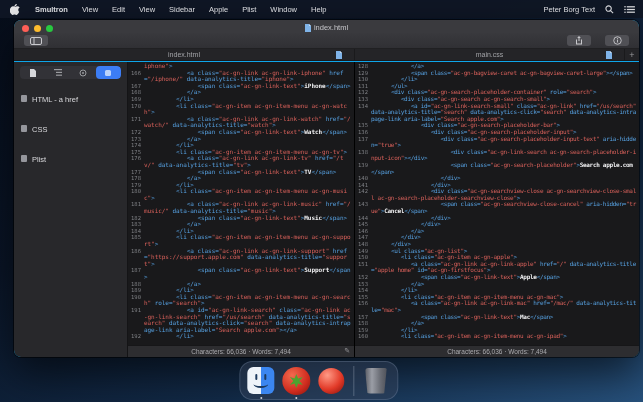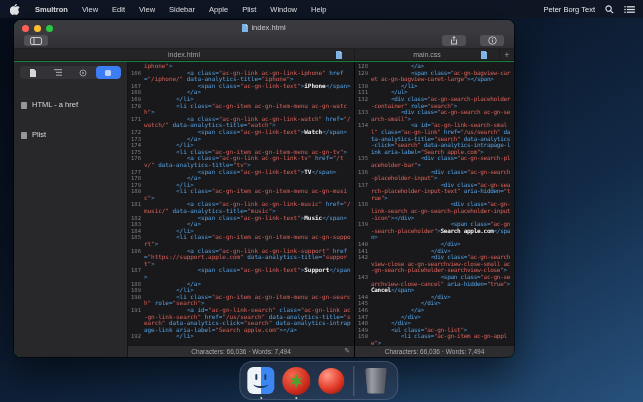--- a/index.html
+++ b/index.html
@@ -11,22 +11,22 @@
   }
   
   .menubar { position:absolute; top:0; left:0; width:643px; height:18px;
     background:rgba(16,23,37,.96); display:flex; align-items:center;
     font-size:7.5px; color:#e4e5e9; padding:0 8px; }
   .menubar .apple { width:14px; display:flex; justify-content:center; margin-right:6px; }
   .menu-item { padding:0 7px; }
   .menu-item.app { font-weight:bold;text-align:right; }
   .menubar-right { margin-left:auto; display:flex; align-items:center; gap:10px; }
   
-  .window { position:absolute; left:14px; top:20px; width:500px; height:337px;
-    border-radius:7px; overflow:hidden; background:#15803d;
+  .window { position:absolute; left:14px; top:20px; width:625px; height:337px;
+    border-radius:7px; overflow:hidden; background:#0ea5e9;
     box-shadow:0 16px 42px rgba(0,0,0,.6), 0 0 0 1px rgba(0,0,0,.55); }
   .titlebar { height:13px; background:#3a3a3e; display:flex; align-items:center; padding:0 8px; position:relative; }
   .lights { display:flex; gap:5px; padding-top:3px;}
   .light { width:7px; height:7px; border-radius:50%; }
   .light.red{background:#ff5f57}.light.yellow{background:#febc2e}.light.green{background:#28c840}
   .titlecenter { position:absolute; left:0; right:0; top:3px; display:flex; justify-content:center; align-items:center; gap:3px;
     font-size:7.5px; color:#c5c5c9; pointer-events:none; }
   .toolbar { height:16px; background:linear-gradient(#39393d,#303034); display:flex; align-items:center;
     padding:0 10px; border-bottom:1px solid #202022; }
   .tb-btn { width:24px; height:11px; background:#505055; border-radius:3px;
@@ -37,21 +37,21 @@
   .tab { position:relative; display:flex; align-items:center; justify-content:center; border-right:1px solid #1a1a1c; }
   .tab .docicon { position:absolute; right:12px; top:2px; }
   .tab-left { width:341px; } .tab-right { flex:1; }
   .newtab { width:14px; display:flex; align-items:center; justify-content:center; color:#98989c; font-size:9px; }
   
   .content { position:absolute; top:42px; bottom:0; left:0; right:0; display:flex; }
   .sidebar { width:114px; background:#28282b; border-right:1px solid #141416; padding-top:3px; }
   .segctl { margin:1px 6px 5px 6px; height:13px; background:#323237; border-radius:4px; display:flex; overflow:hidden; }
   .seg { flex:1; display:flex; align-items:center; justify-content:center; }
   .seg.sel { background:#3c7df5; border-radius:4px; }
-  .side-item { display:flex; align-items:flex-end; gap:5px; height:14px; padding:0 7px;
+  .side-item { display:flex; align-items:flex-start; gap:5px; height:14px; padding:0 7px;
     font-size:7.5px; color:#d9d9dc;margin-top:16px; }
   .side-doc { width:6px; height:7px; background:#95969c; border-radius:1px; flex:none; }
   
   .pane { display:flex; flex-direction:column; background:#19191b; min-width:0; }
   .pane-left { width:227px; border-right:1px solid #000; }
   .pane-right { flex:1; }
   .codearea { flex:1; overflow:hidden; padding-top:1px; }
   .code-row { display:flex; font-family:"DejaVu Sans Mono", monospace; font-size:6px; line-height:6.6px; }
   .gut { width:16px; flex:none; text-align:right; padding-right:3px; color:#7f8085; font-size:5.5px; }
   .code { flex:1; white-space:pre-wrap; word-break:break-all; color:#eaeaec; padding-right:2px; }
@@ -213,20 +213,24 @@
             </svg>
         </span>
       </div>
       <div id="sidebar-list">
           <div class="side-item">
             <span class="side-doc"></span>
             <span>HTML - a href</span>
           </div>
           <div class="side-item">
             <span class="side-doc"></span>
+            <span>CSS</span>
+          </div>
+          <div class="side-item">
+            <span class="side-doc"></span>
             <span>Plist</span>
           </div>
         </div>
     </div>
 
     <div class="pane pane-left">
       <div class="codearea" id="code-left">
           <div class="code-row">
             <span class="gut"></span>
             <span class="code"><span class="tok-str">iphone"</span><span class="tok-tag">&gt;</span></span>

